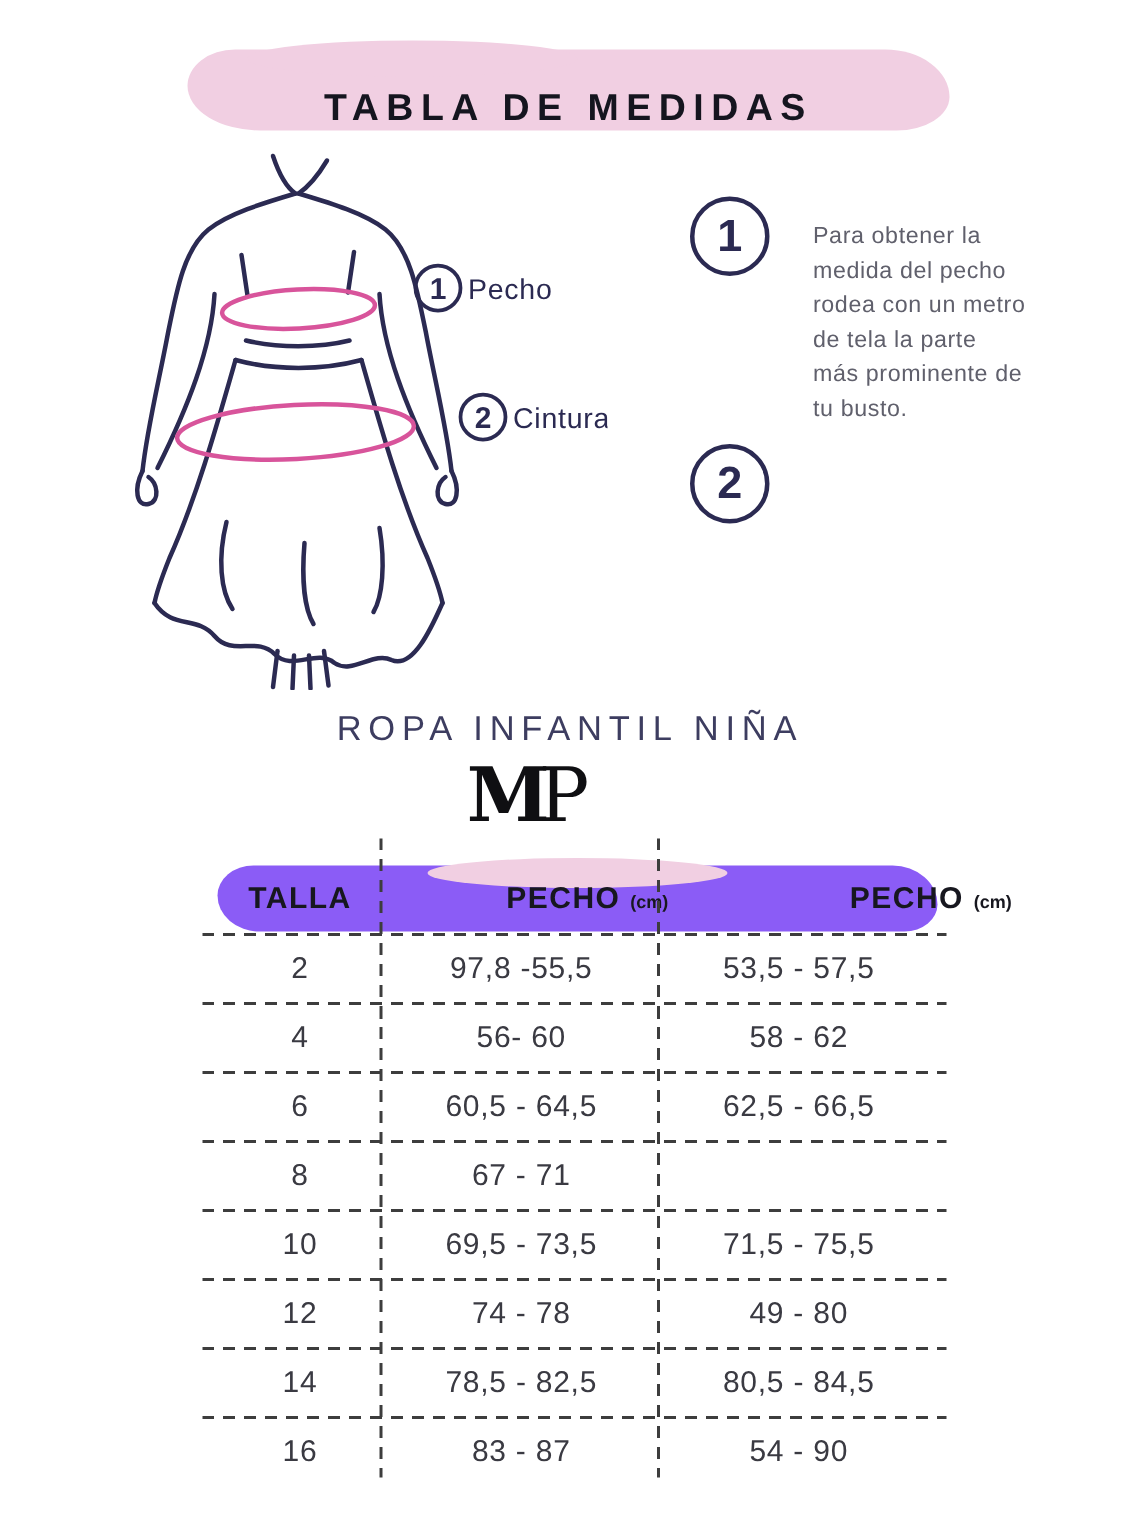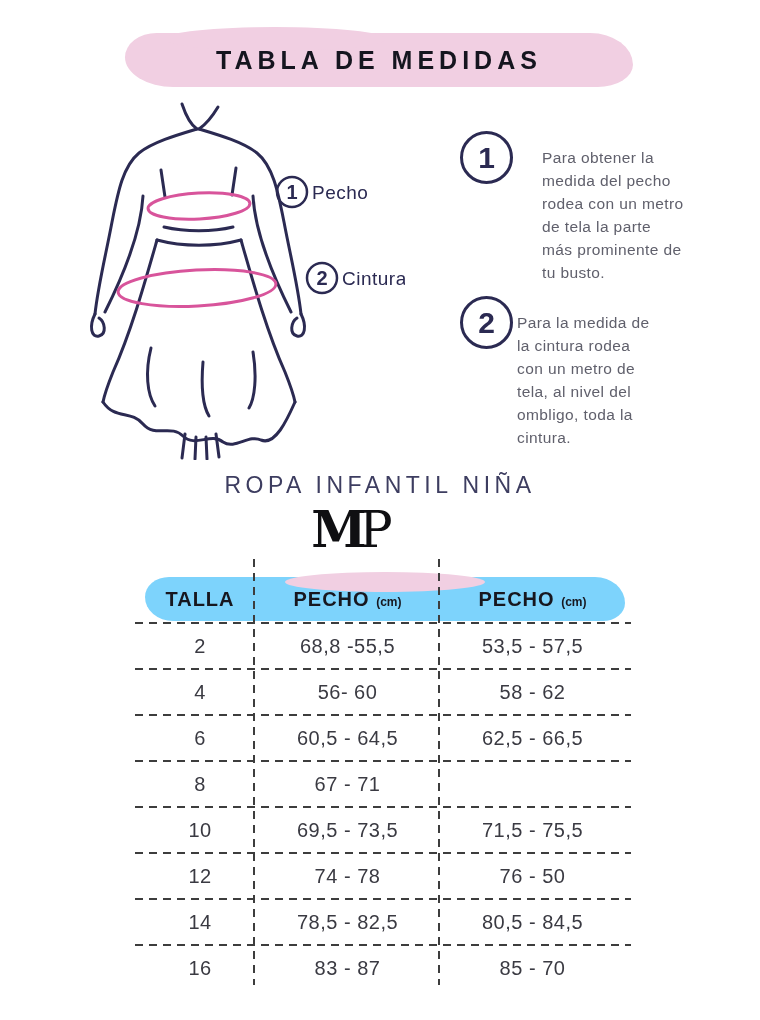--- a/index.html
+++ b/index.html
@@ -8,21 +8,21 @@
     position:relative; width:760px; height:1020px;
     background:#ffffff; overflow:hidden;
     font-family:"Liberation Sans", sans-serif;
   }
 
   
   .header-blob{
     position:absolute; left:125px; top:33px; width:508px; height:54px;
     background:#f1cfe2;
     border-radius: 34px 46px 38px 52px / 26px 34px 24px 32px;
-    display:flex; align-items:center; justify-content:center;
+    display:flex; align-items:flex-end; justify-content:center;
   }
   .header-blob::before{
     content:""; position:absolute; left:40px; top:-6px; width:220px; height:24px;
     background:#f1cfe2; border-radius:50%;
   }
   .page-title{
     position:relative; z-index:2;
     font-size:25px; font-weight:700; letter-spacing:5px; color:#15151f;
   }
 
@@ -50,24 +50,24 @@
   .brand-logo{
     position:absolute; left:12px; top:500px; width:680px; text-align:center;
     font-family:"DejaVu Serif", serif; font-size:50px; color:#0f0f12;
   }
   .brand-m{ font-weight:700; }
   .brand-p{ font-weight:400; margin-left:-0.15em; }
 
   
   .size-table{ position:absolute; left:145px; top:577px; width:480px; }
   .table-header-blob{
-    position:relative; height:44px; background:#7dd3fc;
+    position:relative; height:44px; background:#8b5cf6;
     border-radius: 24px 30px 22px 28px / 20px 26px 18px 24px;
     display:grid; grid-template-columns:110px 185px 185px;
-    align-items:center; z-index:1;
+    align-items:center; z-index:1;gap:44px;
   }
   .table-header-blob::before{
     content:""; position:absolute; left:140px; top:-5px; width:200px; height:20px;
     background:#f1cfe2; border-radius:50%;
   }
   .th-cell{
     position:relative; z-index:2; text-align:center;
     font-size:20px; font-weight:700; letter-spacing:1px; color:#17171f;
   }
   .th-unit{ font-size:12px; font-weight:700; letter-spacing:0; }
@@ -152,41 +152,35 @@
   <div class="instruction-text text-1">Para obtener la
 medida del pecho
 rodea con un metro
 de tela la parte
 más prominente de
 tu busto.</div>
 
   <div class="num-badge badge-2">
     <span>2</span>
   </div>
-  <div class="instruction-text text-2">Para la medida de
-la cintura rodea
-con un metro de
-tela, al nivel del
-ombligo, toda la
-cintura.</div>
 
   <div class="section-heading">ROPA INFANTIL NIÑA</div>
   <div class="brand-logo"><span class="brand-m">M</span><span class="brand-p">P</span></div>
 
   <div class="size-table">
     <div class="table-header-blob">
       <div class="th-cell"><span>TALLA</span></div>
       <div class="th-cell"><span>PECHO</span> <span class="th-unit">(cm)</span></div>
       <div class="th-cell"><span>PECHO</span> <span class="th-unit">(cm)</span></div>
     </div>
 
     <div class="rows-wrap">
       <div class="trow">
         <div class="td-cell">2</div>
-        <div class="td-cell">68,8 -55,5</div>
+        <div class="td-cell">97,8 -55,5</div>
         <div class="td-cell">53,5 - 57,5</div>
       </div>
       <div class="trow">
         <div class="td-cell">4</div>
         <div class="td-cell">56- 60</div>
         <div class="td-cell">58 - 62</div>
       </div>
       <div class="trow">
         <div class="td-cell">6</div>
         <div class="td-cell">60,5 - 64,5</div>
@@ -197,31 +191,31 @@
         <div class="td-cell">67 - 71</div>
       </div>
       <div class="trow">
         <div class="td-cell">10</div>
         <div class="td-cell">69,5 - 73,5</div>
         <div class="td-cell">71,5 - 75,5</div>
       </div>
       <div class="trow">
         <div class="td-cell">12</div>
         <div class="td-cell">74 - 78</div>
-        <div class="td-cell">76 - 50</div>
+        <div class="td-cell">49 - 80</div>
       </div>
       <div class="trow">
         <div class="td-cell">14</div>
         <div class="td-cell">78,5 - 82,5</div>
         <div class="td-cell">80,5 - 84,5</div>
       </div>
       <div class="trow">
         <div class="td-cell">16</div>
         <div class="td-cell">83 - 87</div>
-        <div class="td-cell">85 - 70</div>
+        <div class="td-cell">54 - 90</div>
       </div>
     </div>
 
     <div class="vline vline-1"></div>
     <div class="vline vline-2"></div>
   </div>
 
 </div>
 
 </body></html>

